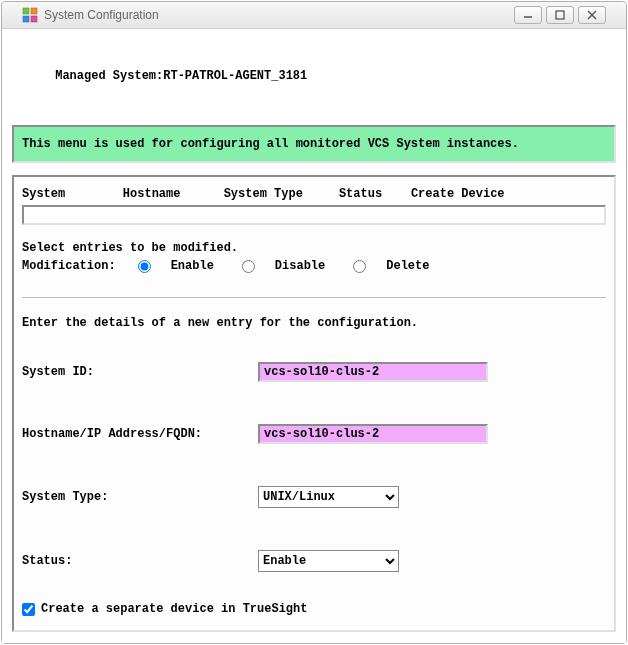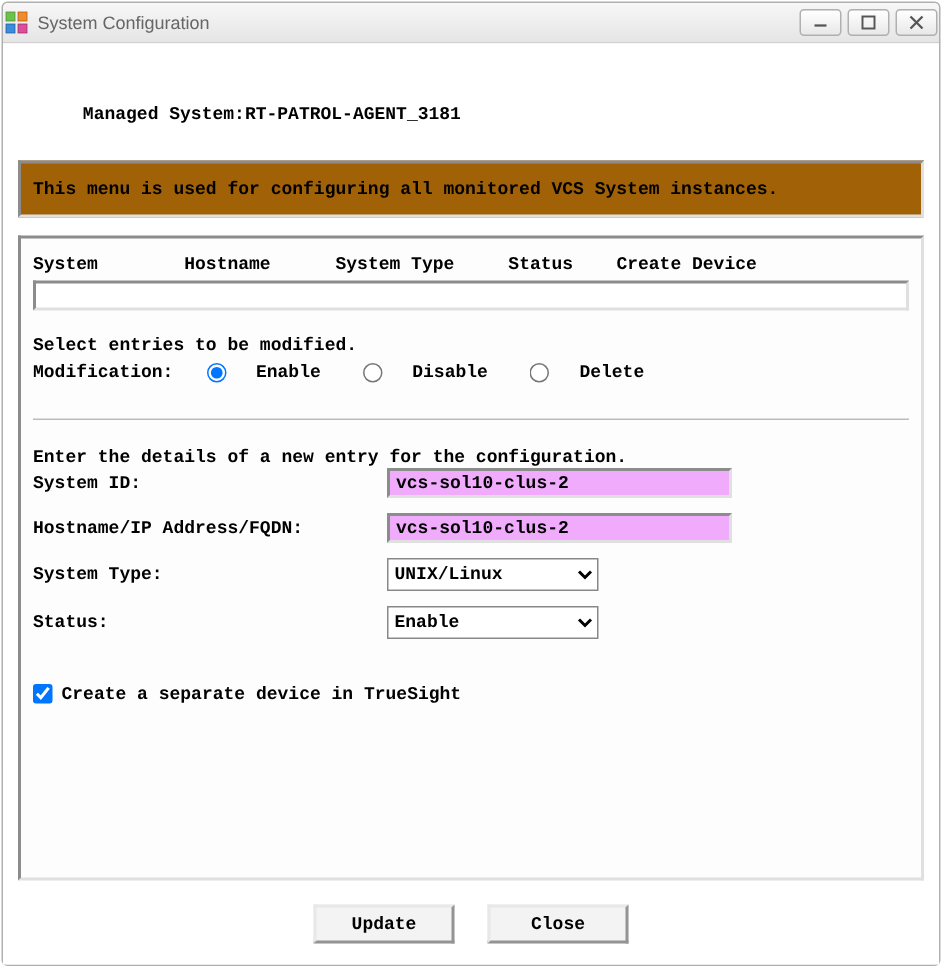--- a/index.html
+++ b/index.html
@@ -24,21 +24,21 @@
     border: 1px solid #b0b0b0;
     border-radius: 4px;
     background: linear-gradient(#fdfdfd, #f1f1f1);
     display: flex;
     flex-direction: column;
   }
   .titlebar {
     height: 26px;
     display: flex;
     align-items: center;
-    padding: 0 1px;
+    padding: 0 20px;
     background: linear-gradient(#f7f7f7, #e5e5e5);
     border-top-left-radius: 4px;
     border-top-right-radius: 4px;
     border-bottom: 1px solid #cfcfcf;
     font-family: "Segoe UI", Tahoma, Arial, sans-serif;
     font-size: 12px;
     color: #666;
   }
   .titlebar .app-icon {
     width: 16px; height:16px;
@@ -72,22 +72,22 @@
   }
   .heading-line {
     margin: 2px 2px 8px 2px;
     white-space: pre;
   }
 
   
   .inset-box {
     border: 2px inset #e0e0e0;
     padding: 10px 8px;
-    margin: 2px 2px 10px 2px;
-    background:#a16207;
+    margin: 20px 2px 10px 2px;
+    background:#86efac;
   }
 
   
   .panel {
     border: 2px inset #e0e0e0;
     padding: 10px 8px 14px 8px;
     margin: 2px;
     background:#fdfdfd;
     flex:1;
     display:flex;
@@ -122,20 +122,21 @@
     border-top:1px solid #bbb;
     margin: 14px 0 18px 0;
   }
 
   .detail-intro { }
 
   .form-row {
     display:flex;
     align-items:center;
     margin-bottom:10px;
+    margin-top:32px;
   }
   .form-row .lab {
     width: 236px;
     white-space:pre;
   }
   .txt {
     font-family: "Courier New", Courier, monospace;
     font-size:12px;
     width: 230px;
     height:20px;
@@ -149,21 +150,21 @@
     font-size:12px;
     width: 141px;
     height:22px;
     box-sizing:border-box;
     border:1px solid #888;
     background:#fff;
   }
 
   .chk-row {
     display:flex;
-    align-items:flex-start;
+    align-items:flex-end;
     margin-top: 20px;
   }
   .chk-row input { margin:0 6px 0 0;}
 
   
   .button-bar {
     display:flex;
     justify-content:center;
     gap: 22px;
     padding: 14px 0 10px 0;

